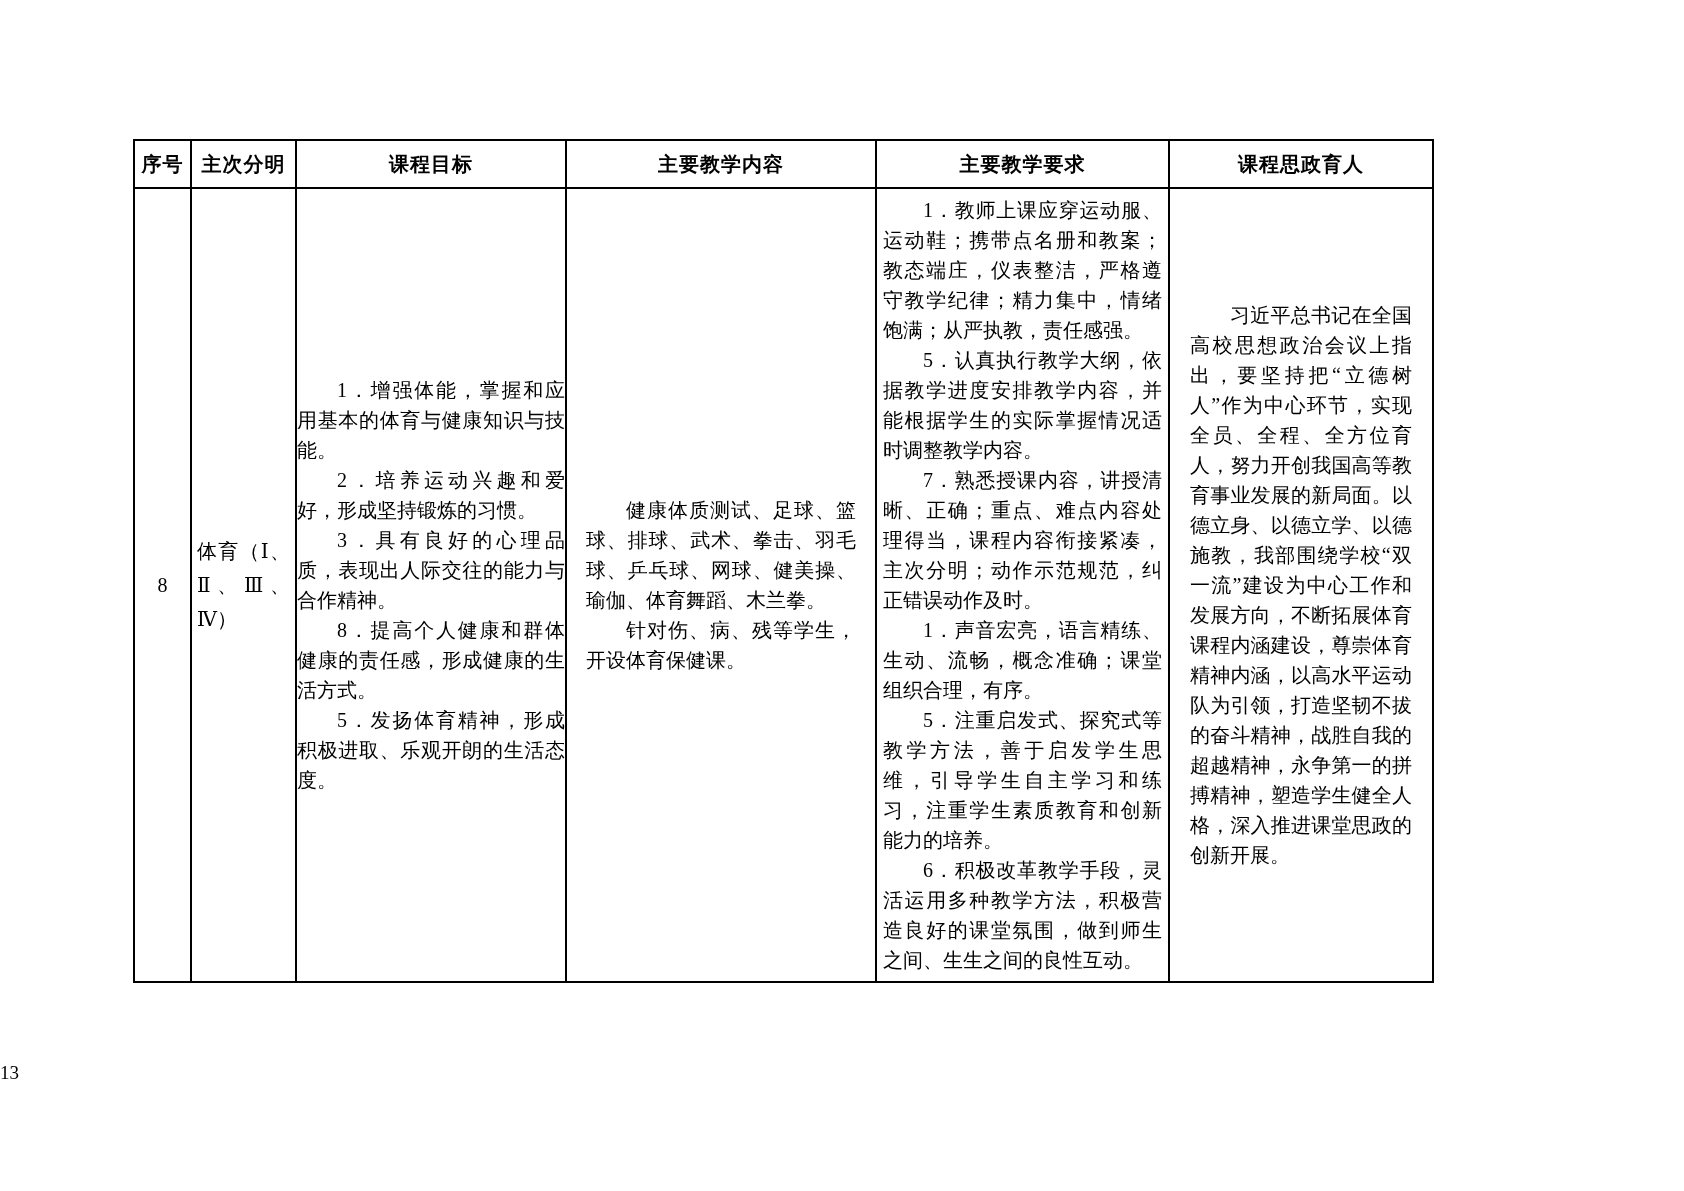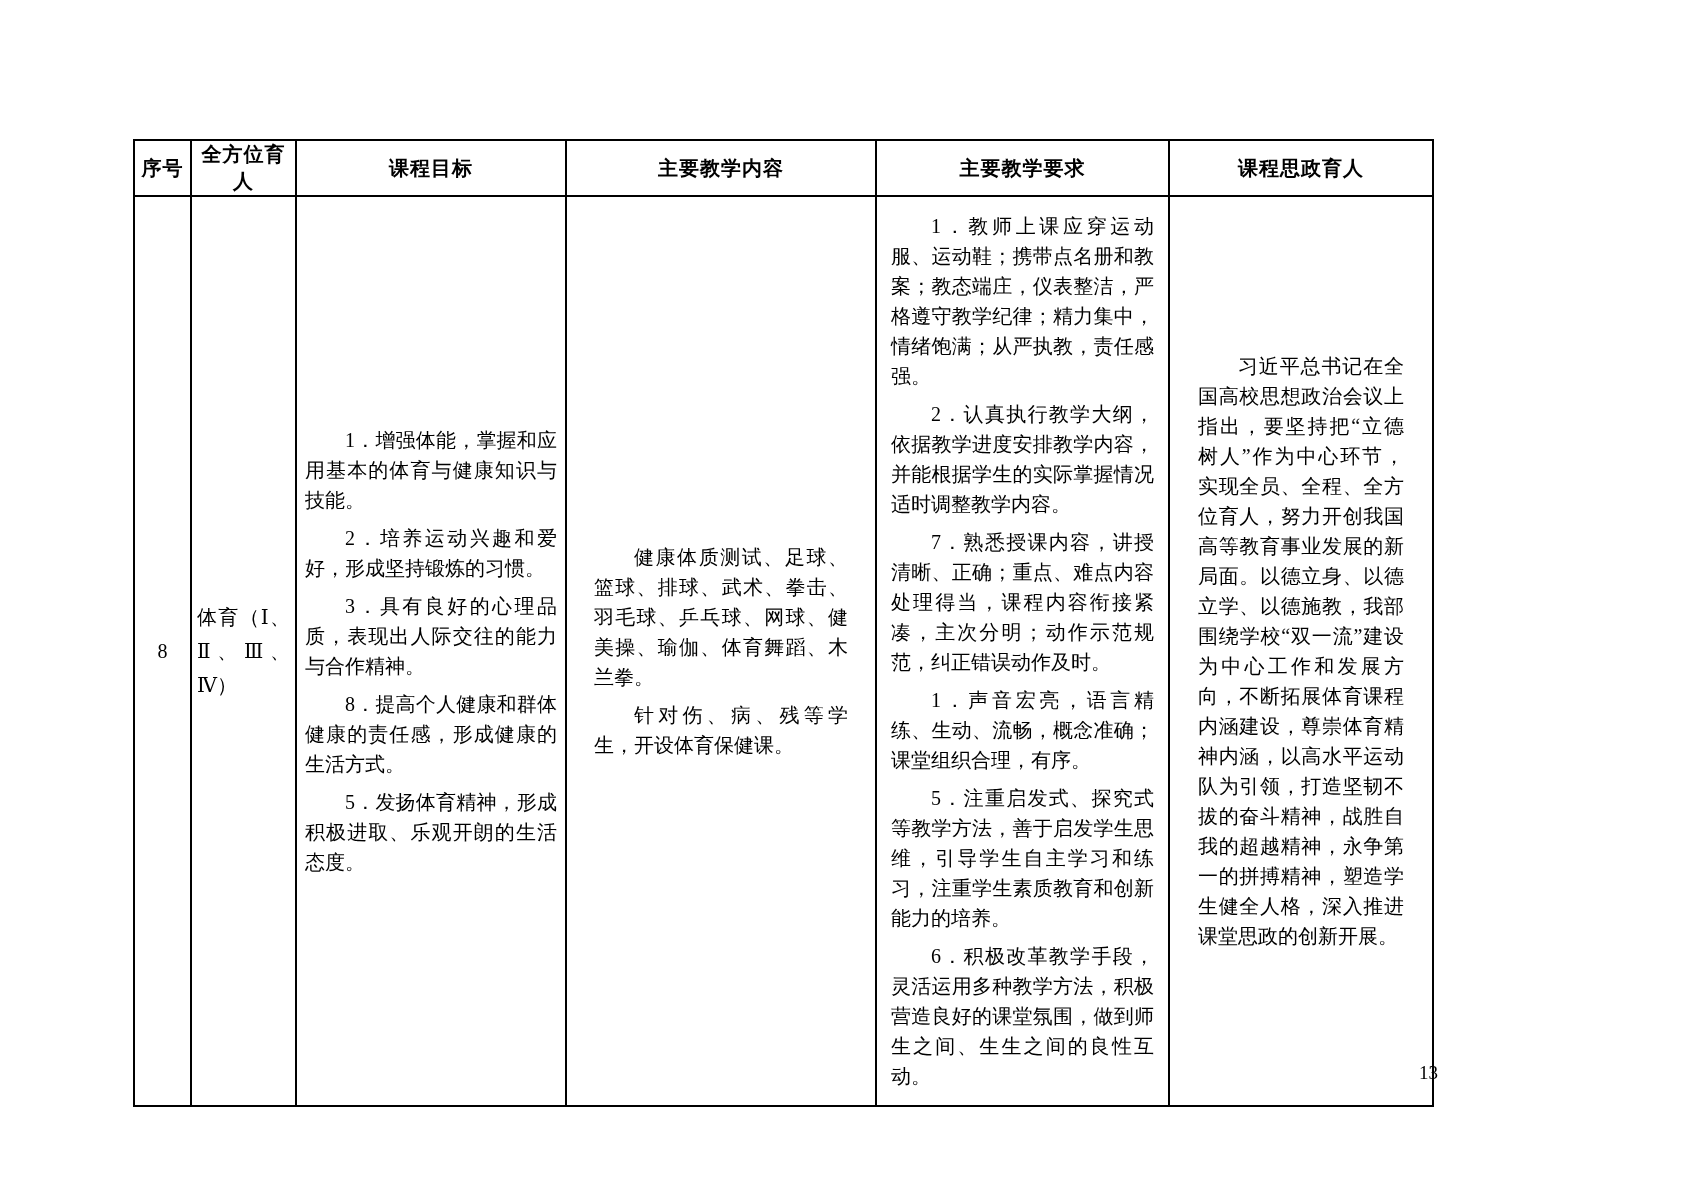--- a/index.html
+++ b/index.html
@@ -37,59 +37,59 @@
   .course-table td {
     font-size: 20px;
     line-height: 30px;
     vertical-align: middle;
     text-align: justify;
     padding: 6px 0;
     height: 781px;
   }
   .course-table td p {
     text-indent: 2em;
-    margin: 8px;
+    margin: 0;
   }
   td.cell-serial {
     text-align: center;
     padding: 0 2px;
   }
   td.cell-name {
     padding: 8px 5px;
     line-height: 34px;
   }
   td.cell-content { padding: 6px 19px; }
   td.cell-requirements { padding: 6px 6px; }
   td.cell-ideology { padding: 6px 20px; }
   .page-number {
     position: absolute;
     left: 0;
     top: 1062px;
     width: 1438px;
-    text-align: right;
+    text-align: left;
     font-size: 19px;
     font-family: "Liberation Serif", "DejaVu Serif", serif;
   }
 </style>
 </head>
 <body>
 
 <table class="course-table">
   <colgroup>
     <col style="width:57px">
     <col style="width:105px">
     <col style="width:270px">
     <col style="width:310px">
     <col style="width:293px">
     <col style="width:264px">
   </colgroup>
   <thead>
     <tr>
       <th>序号</th>
-      <th>全方位育人</th>
+      <th>主次分明</th>
       <th>课程目标</th>
       <th>主要教学内容</th>
       <th>主要教学要求</th>
       <th>课程思政育人</th>
     </tr>
   </thead>
   <tbody>
     <tr>
       <td class="cell-serial">8</td>
       <td class="cell-name">体育（Ⅰ、Ⅱ、Ⅲ、Ⅳ）</td>
@@ -99,21 +99,21 @@
         <p>3．具有良好的心理品质，表现出人际交往的能力与合作精神。</p>
         <p>8．提高个人健康和群体健康的责任感，形成健康的生活方式。</p>
         <p>5．发扬体育精神，形成积极进取、乐观开朗的生活态度。</p>
       </td>
       <td class="cell-content">
         <p>健康体质测试、足球、篮球、排球、武术、拳击、羽毛球、乒乓球、网球、健美操、瑜伽、体育舞蹈、木兰拳。</p>
         <p>针对伤、病、残等学生，开设体育保健课。</p>
       </td>
       <td class="cell-requirements">
         <p>1．教师上课应穿运动服、运动鞋；携带点名册和教案；教态端庄，仪表整洁，严格遵守教学纪律；精力集中，情绪饱满；从严执教，责任感强。</p>
-        <p>2．认真执行教学大纲，依据教学进度安排教学内容，并能根据学生的实际掌握情况适时调整教学内容。</p>
+        <p>5．认真执行教学大纲，依据教学进度安排教学内容，并能根据学生的实际掌握情况适时调整教学内容。</p>
         <p>7．熟悉授课内容，讲授清晰、正确；重点、难点内容处理得当，课程内容衔接紧凑，主次分明；动作示范规范，纠正错误动作及时。</p>
         <p>1．声音宏亮，语言精练、生动、流畅，概念准确；课堂组织合理，有序。</p>
         <p>5．注重启发式、探究式等教学方法，善于启发学生思维，引导学生自主学习和练习，注重学生素质教育和创新能力的培养。</p>
         <p>6．积极改革教学手段，灵活运用多种教学方法，积极营造良好的课堂氛围，做到师生之间、生生之间的良性互动。</p>
       </td>
       <td class="cell-ideology">
         <p>习近平总书记在全国高校思想政治会议上指出，要坚持把“立德树人”作为中心环节，实现全员、全程、全方位育人，努力开创我国高等教育事业发展的新局面。以德立身、以德立学、以德施教，我部围绕学校“双一流”建设为中心工作和发展方向，不断拓展体育课程内涵建设，尊崇体育精神内涵，以高水平运动队为引领，打造坚韧不拔的奋斗精神，战胜自我的超越精神，永争第一的拼搏精神，塑造学生健全人格，深入推进课堂思政的创新开展。</p>
       </td>
     </tr>
   </tbody>

